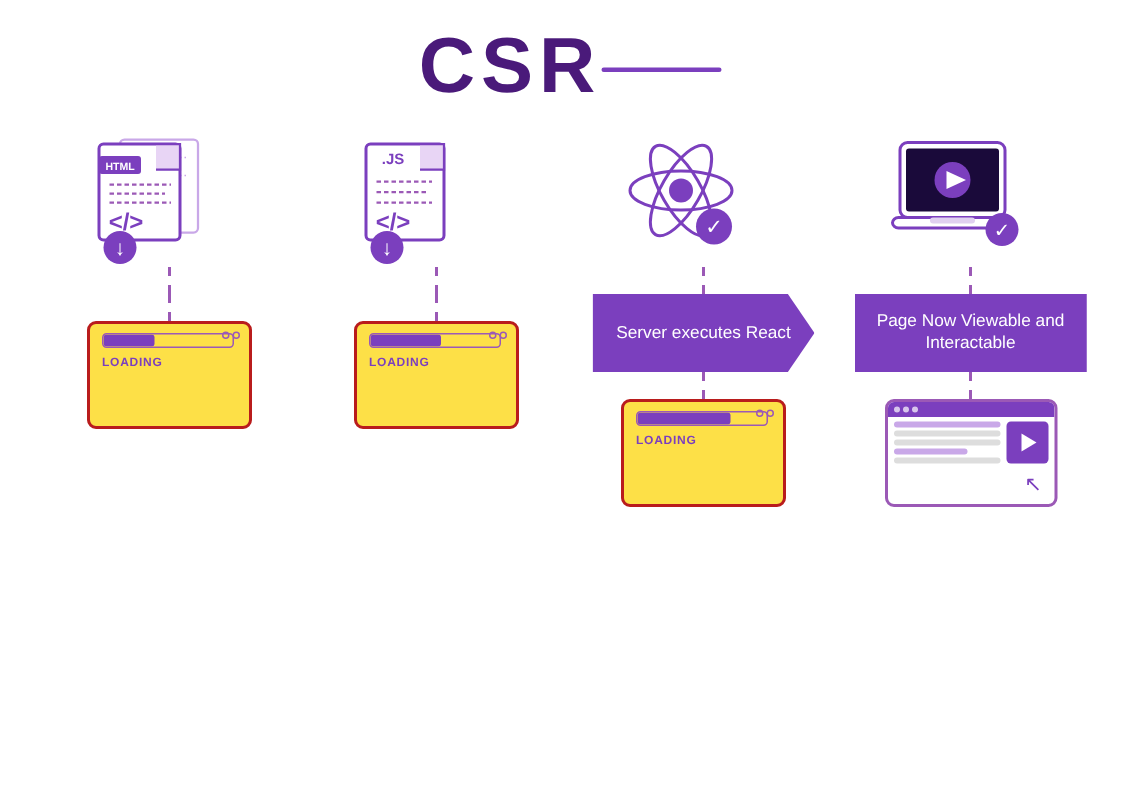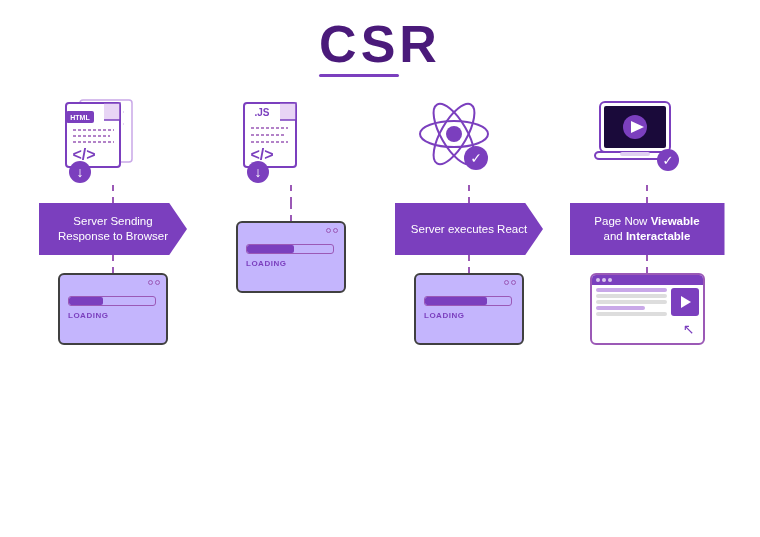--- a/index.html
+++ b/index.html
@@ -12,21 +12,21 @@
       display: flex;
       flex-direction: column;
       align-items: center;
       justify-content: flex-start;
       padding: 18px 20px 10px;
     }
 
     
     .title-section {
       display: flex;
-      flex-direction: column;
+      align-items: center;
       margin-bottom: 10px;
     }
     .main-title {
       font-size: 52px;
       font-weight: 700;
       color: #4a1a7a;
       letter-spacing: 4px;
       line-height: 1;
     }
     .title-underline {
@@ -88,44 +88,44 @@
       align-items: center;
       justify-content: center;
       clip-path: polygon(0 0, 88% 0, 100% 50%, 88% 100%, 0 100%);
       line-height: 1.3;
     }
     .step-col:last-child .step-badge {
       clip-path: polygon(0 0, 100% 0, 100% 100%, 0 100%);
     }
 
     .step-badge b {
-      font-weight: 700;
+      font-weight: 400;
     }
 
     
     .connector-down-bottom {
       width: 2px;
       height: 18px;
       border-left: 2px dashed #9b59b6;
       margin: 0;
     }
 
     
     .bottom-box {
-      border: 2px solid #404040;
+      border: 2px solid #b91c1c;
       border-radius: 6px;
       width: 110px;
       height: 72px;
       display: flex;
       flex-direction: column;
       align-items: flex-start;
-      justify-content: center;
+      justify-content: flex-start;
       padding: 6px 8px 8px;
       position: relative;
-      background: #c4b5fd;
+      background: #fde047;
       overflow: hidden;
     }
 
     
     .loading-bar-container {
       width: 100%;
       display: flex;
       flex-direction: column;
       gap: 3px;
     }
@@ -266,23 +266,20 @@
         <text x="22" y="22" text-anchor="middle" font-size="7" fill="white" font-weight="bold">HTML</text>
         <line x1="15" y1="32" x2="56" y2="32" stroke="#9b59b6" stroke-width="1.5" stroke-dasharray="3,2"></line>
         <line x1="15" y1="38" x2="52" y2="38" stroke="#9b59b6" stroke-width="1.5" stroke-dasharray="3,2"></line>
         <line x1="15" y1="44" x2="56" y2="44" stroke="#9b59b6" stroke-width="1.5" stroke-dasharray="3,2"></line>
         <text x="26" y="62" text-anchor="middle" font-size="16" fill="#7b3fbe" font-weight="bold">&lt;/&gt;</text>
         <circle cx="22" cy="74" r="11" fill="#7b3fbe"></circle>
         <text x="22" y="79" text-anchor="middle" font-size="14" fill="white">↓</text>
       </svg>
     </div>
     <div class="connector-down"></div>
-    <div class="step-badge">
-      <span>Server Sending Response to Browser</span>
-    </div>
     <div class="connector-down-bottom"></div>
     <div class="bottom-box">
       <div class="box-dots">
         <div class="box-dot"></div>
         <div class="box-dot"></div>
       </div>
       <div class="loading-bar-container">
         <div class="loading-bar-track">
           <div class="loading-bar-fill" style="width:40%"></div>
         </div>

